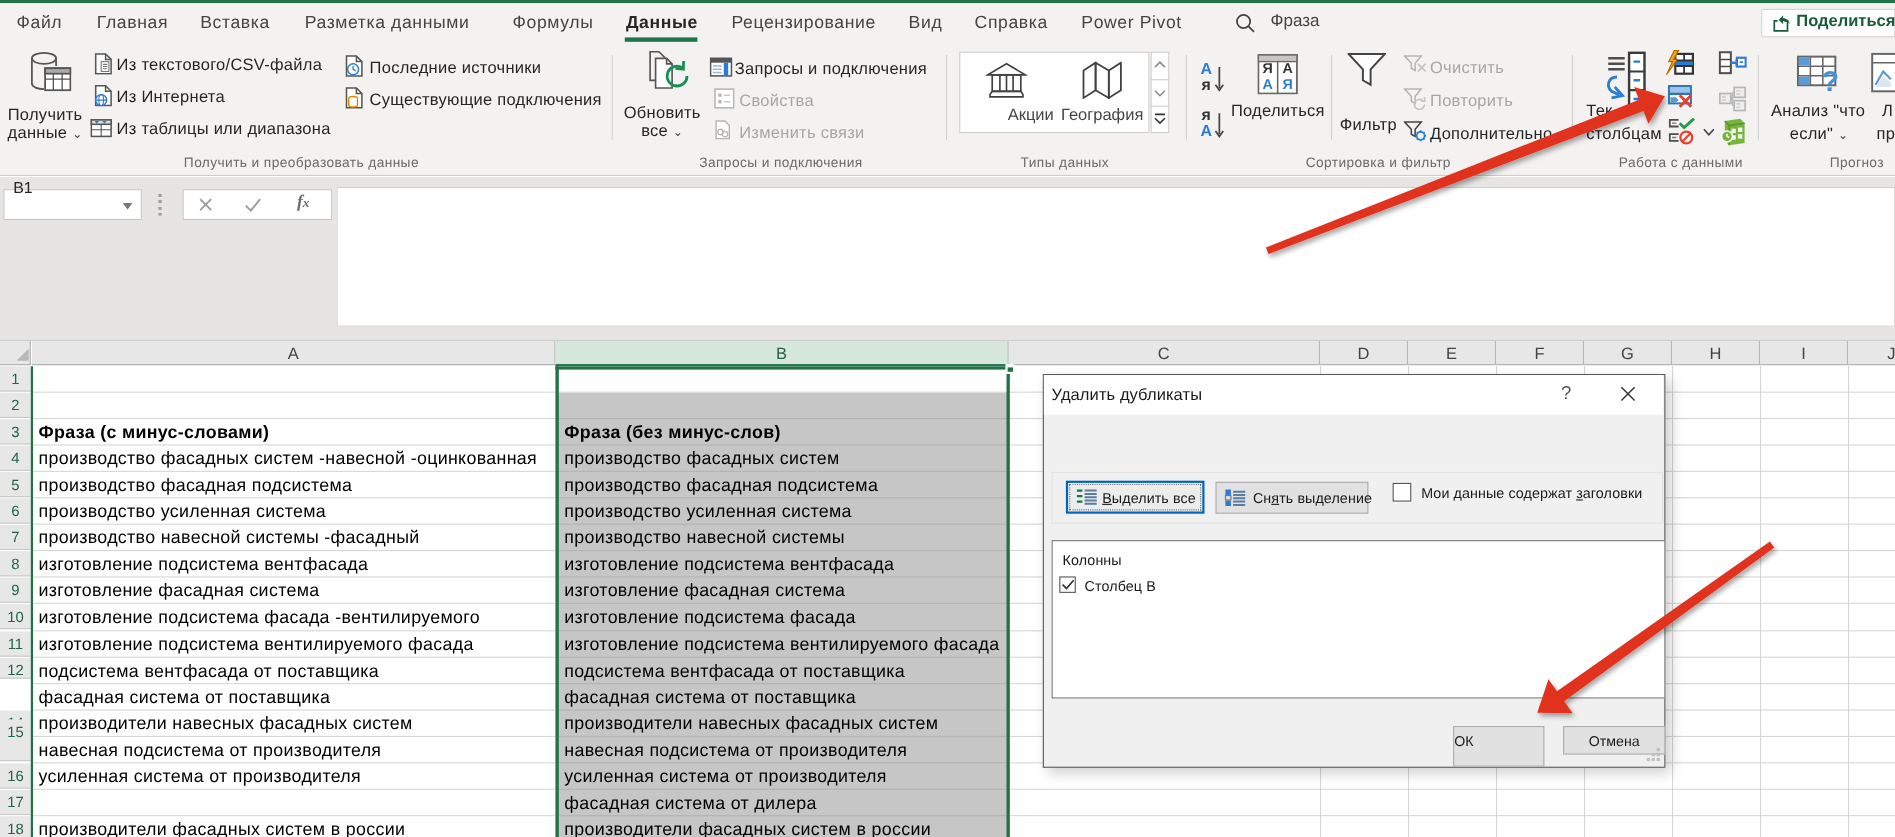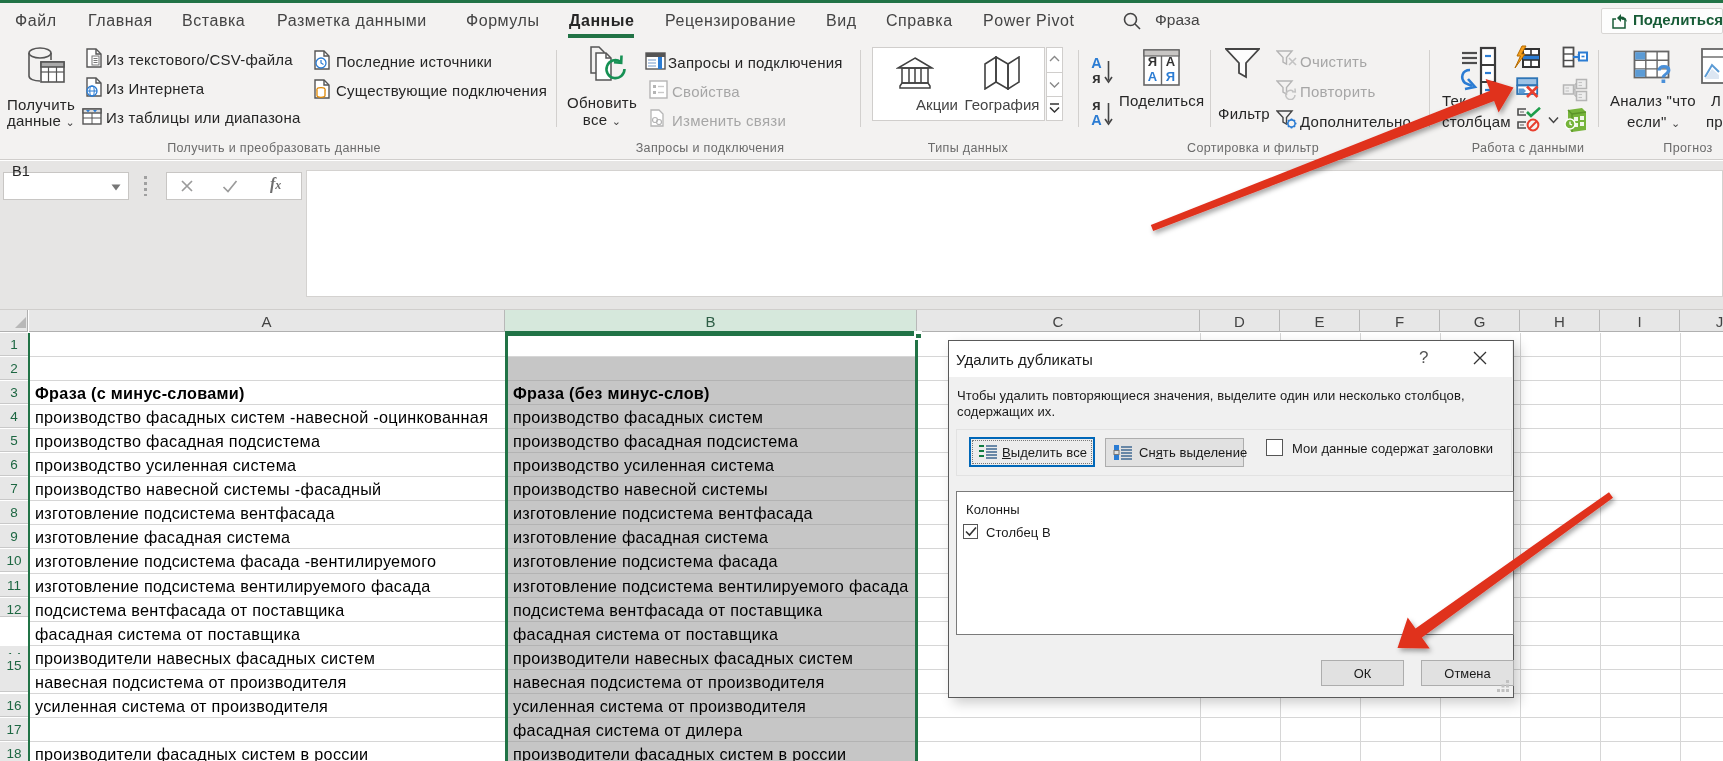--- a/index.html
+++ b/index.html
@@ -455,21 +455,20 @@
     <div class="cell" style="left:508px;top:718.1px;width:407px;height:24.1px;line-height:24.1px">фасадная система от дилера</div>
     <div class="cell" style="left:30px;top:742.2px;width:474px;height:24.1px;line-height:24.1px">производители фасадных систем в россии</div>
     <div class="cell" style="left:508px;top:742.2px;width:407px;height:24.1px;line-height:24.1px">производители фасадных систем в россии</div>
     <div class="ab" style="left:947.5px;top:339.5px;width:566px;height:358px;background:#f0f0f0;border:1.5px solid #595959;box-shadow:5px 5px 12px rgba(0,0,0,0.20)"></div>
     <div class="ab" style="left:949px;top:341px;width:563px;height:36px;background:#fff"></div>
     <div class="ab dtxt" style="left:956px;top:351px;font-size:15px">Удалить дубликаты</div>
     <div class="ab" style="left:1419px;top:348px;font-size:17px;color:#555">?</div>
     <svg class="ab" style="left:1473px;top:351px" width="14" height="14" viewBox="0 0 14 14">
       <path d="M1 1 L13 13 M13 1 L1 13" stroke="#333" stroke-width="1.3" fill="none"></path>
     </svg>
-    <div class="ab dtxt" style="left:957px;top:388px;line-height:16.4px">Чтобы удалить повторяющиеся значения, выделите один или несколько столбцов,<br>содержащих их.</div>
     <div class="ab" style="left:956px;top:429px;width:556px;height:47px;border:1px solid #e2e2e2"></div>
     <div class="ab" style="left:969px;top:437px;width:126px;height:30px;background:#ececec;border:2px solid #0067b8"></div>
     <div class="ab" style="left:972px;top:440px;width:120px;height:24px;border:1px dotted #777"></div>
     <svg class="ab" style="left:978px;top:443px" width="20" height="18" viewBox="0 0 20 18">
 <g stroke="#107c41" stroke-width="2">
         <line x1="1" y1="3" x2="6" y2="3"></line>
         <line x1="1" y1="8" x2="6" y2="8"></line>
         <line x1="1" y1="13" x2="6" y2="13"></line>
       </g>
 <g stroke="#5b7da0" stroke-width="1.8">
@@ -499,21 +498,21 @@
     <div class="ab dtxt" style="left:1139px;top:445px">Сн<u>я</u>ть выделение</div>
     <div class="ab" style="left:1266px;top:439px;width:17px;height:17px;background:#fff;border:1px solid #555"></div>
     <div class="ab dtxt" style="left:1292px;top:441px">Мои данные содержат <u>з</u>аголовки</div>
     <div class="ab" style="left:956px;top:491px;width:558px;height:144px;background:#fff;border:1px solid #7a7a7a"></div>
     <div class="ab dtxt" style="left:966px;top:502px">Колонны</div>
     <div class="ab" style="left:963px;top:524px;width:15px;height:15px;background:#fff;border:1px solid #555"></div>
     <svg class="ab" style="left:965px;top:526px" width="12" height="11" viewBox="0 0 12 11">
       <path d="M1 5.5 L4.5 9 L11 1.5" fill="none" stroke="#333" stroke-width="1.6"></path>
     </svg>
     <div class="ab dtxt" style="left:986px;top:525px">Столбец B</div>
-    <div class="ab" style="left:1321px;top:660px;width:83px;height:26px;background:#e1e1e1;border:1px solid #adadad;text-align:center;line-height:25px;font-size:12.9px;color:#1a1a1a">ОК</div>
+    <div class="ab" style="left:1321px;top:660px;width:83px;height:37px;background:#e1e1e1;border:1px solid #adadad;text-align:left;line-height:25px;font-size:12.9px;color:#1a1a1a">ОК</div>
     <div class="ab" style="left:1421px;top:660px;width:93px;height:26px;background:#e1e1e1;border:1px solid #adadad;text-align:center;line-height:25px;font-size:12.9px;color:#1a1a1a">Отмена</div>
     <svg class="ab" style="left:1496px;top:680px" width="14" height="12" viewBox="0 0 14 12">
 <g fill="#c0c0c0">
         <rect x="10" y="0" width="3" height="3"></rect>
         <rect x="10" y="4.5" width="3" height="3"></rect>
         <rect x="10" y="9" width="3" height="3"></rect>
         <rect x="5.5" y="4.5" width="3" height="3"></rect>
         <rect x="5.5" y="9" width="3" height="3"></rect>
         <rect x="1" y="9" width="3" height="3"></rect>
       </g>

